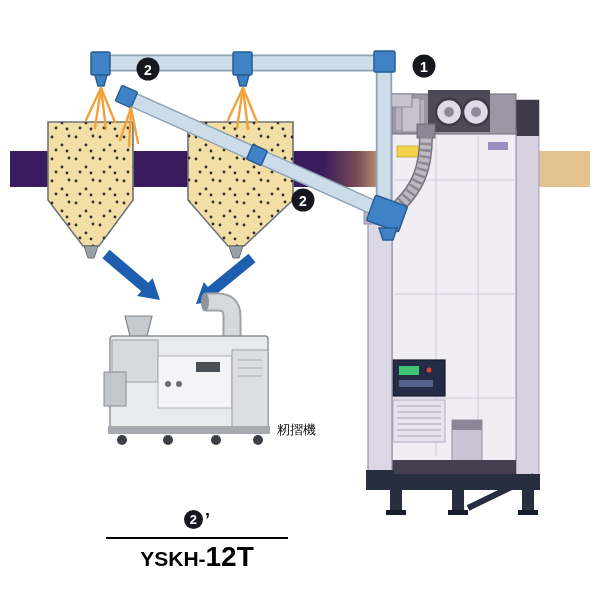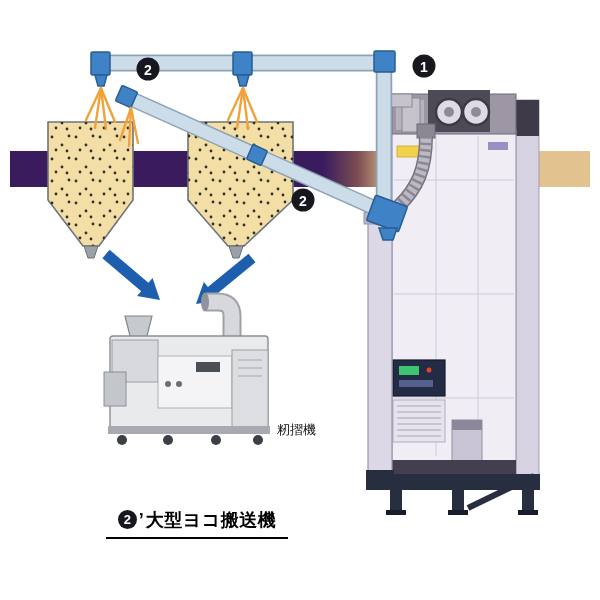--- a/index.html
+++ b/index.html
@@ -197,17 +197,19 @@
     <circle cx="303" cy="200" r="11.5" fill="#17171f"></circle>
     <text x="303" y="201" class="badge-num">2</text>
   </g>
 </svg>
 
 
 <div class="caption">
   <div class="caption-line1">
     <span class="cap-badge">2</span>
         <span class="cap-prime">’</span>
-        <span class="cap-title">大型ヨコ搬送機</span>
   </div>
   <div class="caption-rule"></div>
+  <div class="caption-model">
+    <span class="model-prefix">YSKH-</span><span class="model-size">12T</span>
+  </div>
 </div>
 </div>
 
 </body></html>

